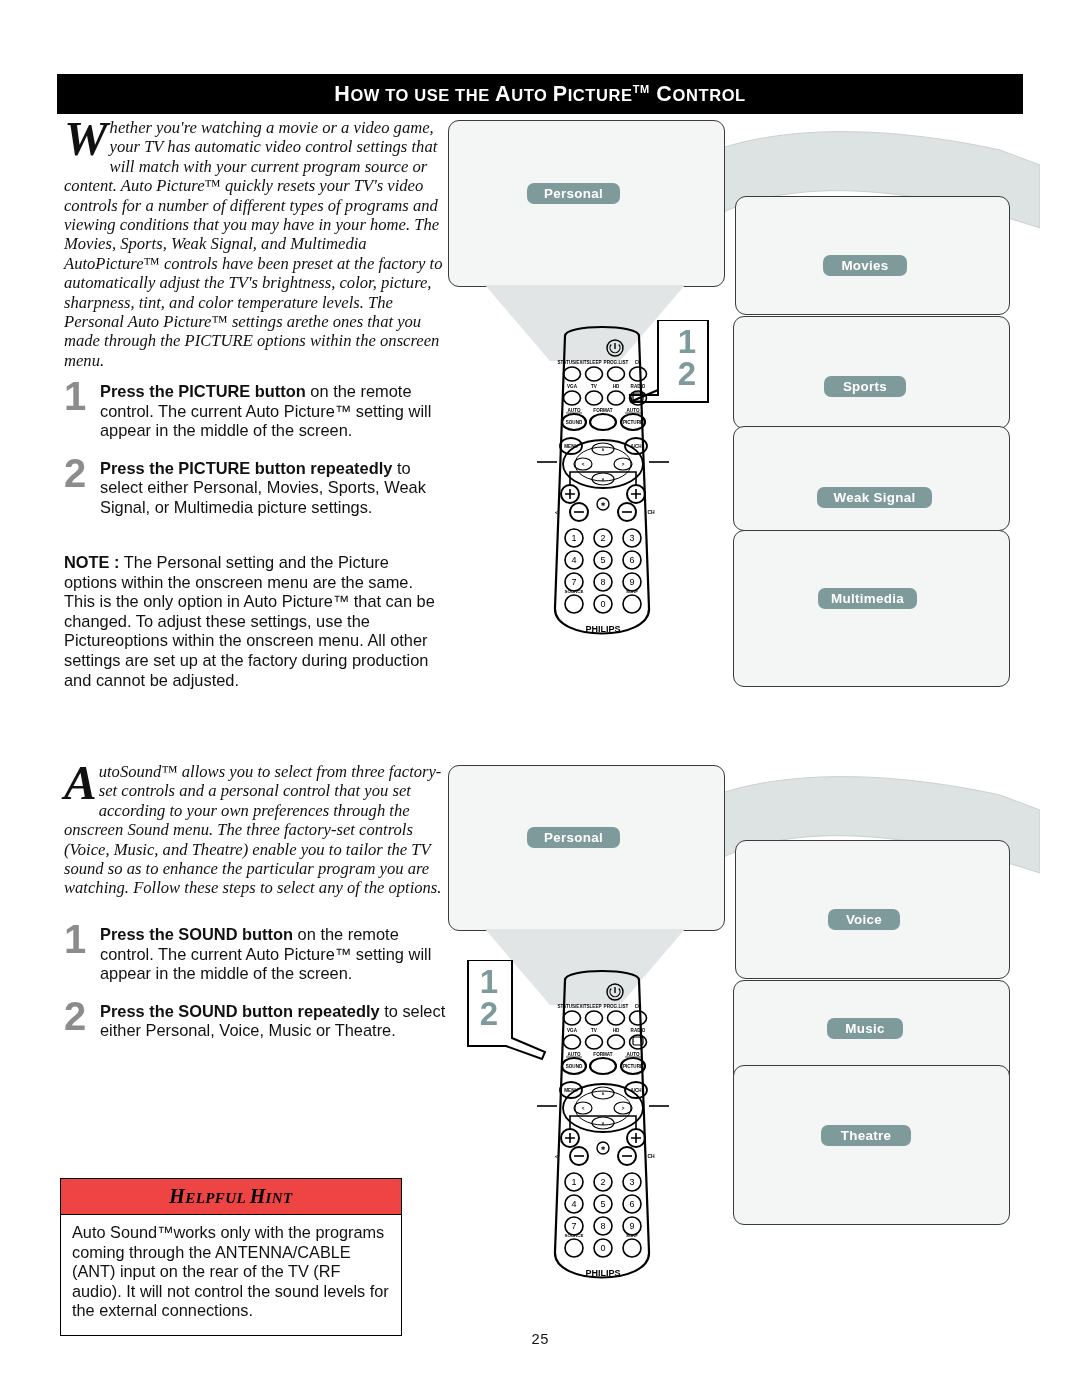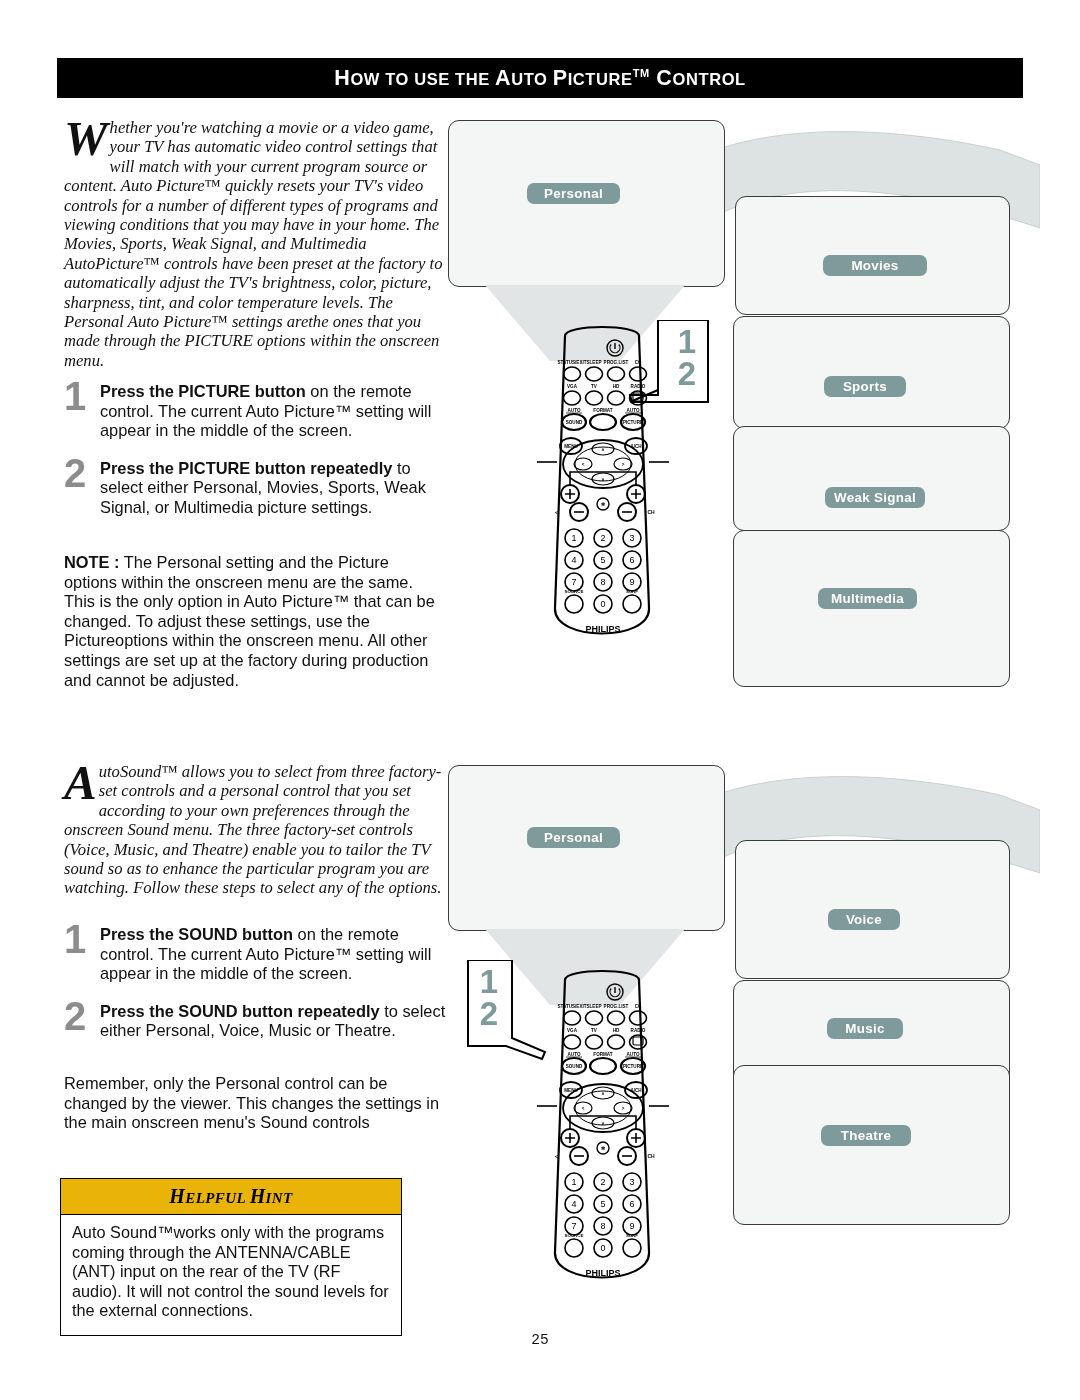--- a/index.html
+++ b/index.html
@@ -3,21 +3,21 @@
 <meta charset="utf-8">
 <style>
   html,body{margin:0;padding:0;background:#ffffff;}
   body{width:1080px;height:1400px;position:relative;font-family:"Liberation Sans", sans-serif;color:#000;}
 
   .page{position:absolute;left:0;top:0;width:1080px;height:1400px;overflow:hidden;}
 
   
   .section-bar{
     position:absolute;left:57px;width:966px;height:40px;background:#000000;
-    color:#ffffff;display:flex;align-items:center;justify-content:center;
+    color:#ffffff;display:flex;align-items:center;justify-content:center;margin-top:16px;
   }
   .section-bar .bar-text{
     font-family:"Liberation Sans", sans-serif;
     font-weight:bold;font-size:21.5px;letter-spacing:.6px;white-space:nowrap;
   }
   .sc{font-size:16.5px;}           
   .sup{font-size:11px;vertical-align:super;}
 
   
   .col-left{position:absolute;left:64px;width:382px;}
@@ -54,21 +54,21 @@
   .remember{
     position:absolute;left:64px;width:390px;
     font-size:16.4px;line-height:19.6px;font-family:"Liberation Sans", sans-serif;color:#111;
   }
 
   
   .hint-box{
     position:absolute;left:60px;top:1178px;width:340px;border:1.6px solid #000;background:#fff;
   }
   .hint-head{
-    background:#eab308;border-bottom:1.6px solid #000;text-align:center;
+    background:#ef4444;border-bottom:1.6px solid #000;text-align:center;
     padding:6px 0 6px 0;
   }
   .hint-head .ht{
     font-family:"Liberation Serif", serif;font-style:italic;font-weight:bold;
     font-size:20px;letter-spacing:.4px;
   }
   .hint-head .ht .sm{font-size:15px;}
   .hint-body{
     padding:8px 9px 14px 11px;font-size:16.3px;line-height:19.6px;
     font-family:"Liberation Sans", sans-serif;color:#111;
@@ -129,27 +129,27 @@
     </svg>
 
     <div class="dbox" style="left:448px;top:120px;width:277px;height:167px;"></div>
 
     <svg class="svgwrap" style="left:480px;top:283px;width:240px;height:80px;" viewBox="0 0 240 80">
       <path d="M 5 2 L 205 2 L 140 78 L 70 78 Z" fill="#e2e5e5"></path>
     </svg>
     <div class="dlabel" style="left:527px;top:183px;width:93px;">Personal</div>
 
     <div class="dbox" style="left:735px;top:196px;width:275px;height:119px;"></div>
-    <div class="dlabel" style="left:823px;top:255px;width:104px;">Movies</div>
+    <div class="dlabel" style="left:823px;top:255px;width:84px;">Movies</div>
 
     <div class="dbox" style="left:733px;top:316px;width:277px;height:113px;"></div>
     <div class="dlabel" style="left:824px;top:376px;width:82px;">Sports</div>
 
     <div class="dbox" style="left:733px;top:426px;width:277px;height:105px;"></div>
-    <div class="dlabel" style="left:817px;top:487px;width:100px;margin-left:8px;">Weak Signal</div>
+    <div class="dlabel" style="left:817px;top:487px;width:115px;">Weak Signal</div>
 
     <div class="dbox" style="left:733px;top:530px;width:277px;height:157px;"></div>
     <div class="dlabel" style="left:818px;top:588px;width:99px;">Multimedia</div>
 
     <svg class="svgwrap" style="left:590px;top:320px;width:125px;height:100px;" viewBox="0 0 125 100">
       <path d="M 75 0 L 118 0 L 118 82 L 42 82 L 40 75 L 68 75 L 68 0 Z" fill="#ffffff" stroke="#000" stroke-width="2"></path>
       <path d="M 68 70 L 40 82" stroke="#000" stroke-width="2" fill="none"></path>
     </svg>
     <div style="position:absolute;left:666px;top:326px;width:42px;">
       <div class="cn" style="font-family:'Liberation Sans',sans-serif;font-weight:bold;font-size:33px;color:#7f9a9b;line-height:32px;text-align:center;">1</div>
@@ -283,21 +283,20 @@
     <div class="step">
       <div class="step-num">1</div>
       <div class="step-body"><b>Press the SOUND button</b><span> on the remote control. The current Auto Picture™ setting will appear in the middle of the screen.</span></div>
     </div>
     <div class="step" style="margin-top:18px;">
       <div class="step-num">2</div>
       <div class="step-body"><b>Press the SOUND button repeatedly</b><span> to select either Personal, Voice, Music or Theatre.</span></div>
     </div>
   </div>
 
-  <div class="remember" style="top:1074px;">Remember, only the Personal control can be changed by the viewer.  This changes the settings in the main onscreen menu's Sound controls</div>
 
   <div class="hint-box">
     <div class="hint-head">
       <span class="ht"><span>H</span><span class="sm">ELPFUL  </span><span>H</span><span class="sm">INT</span></span>
     </div>
     <div class="hint-body">Auto Sound™works only with the programs coming through the ANTENNA/CABLE (ANT) input on the rear of the TV (RF audio).  It will not control the sound levels for the external connections.</div>
   </div>
 
   <div class="diagram" style="left:0;top:0;width:1080px;height:1400px;">
 

